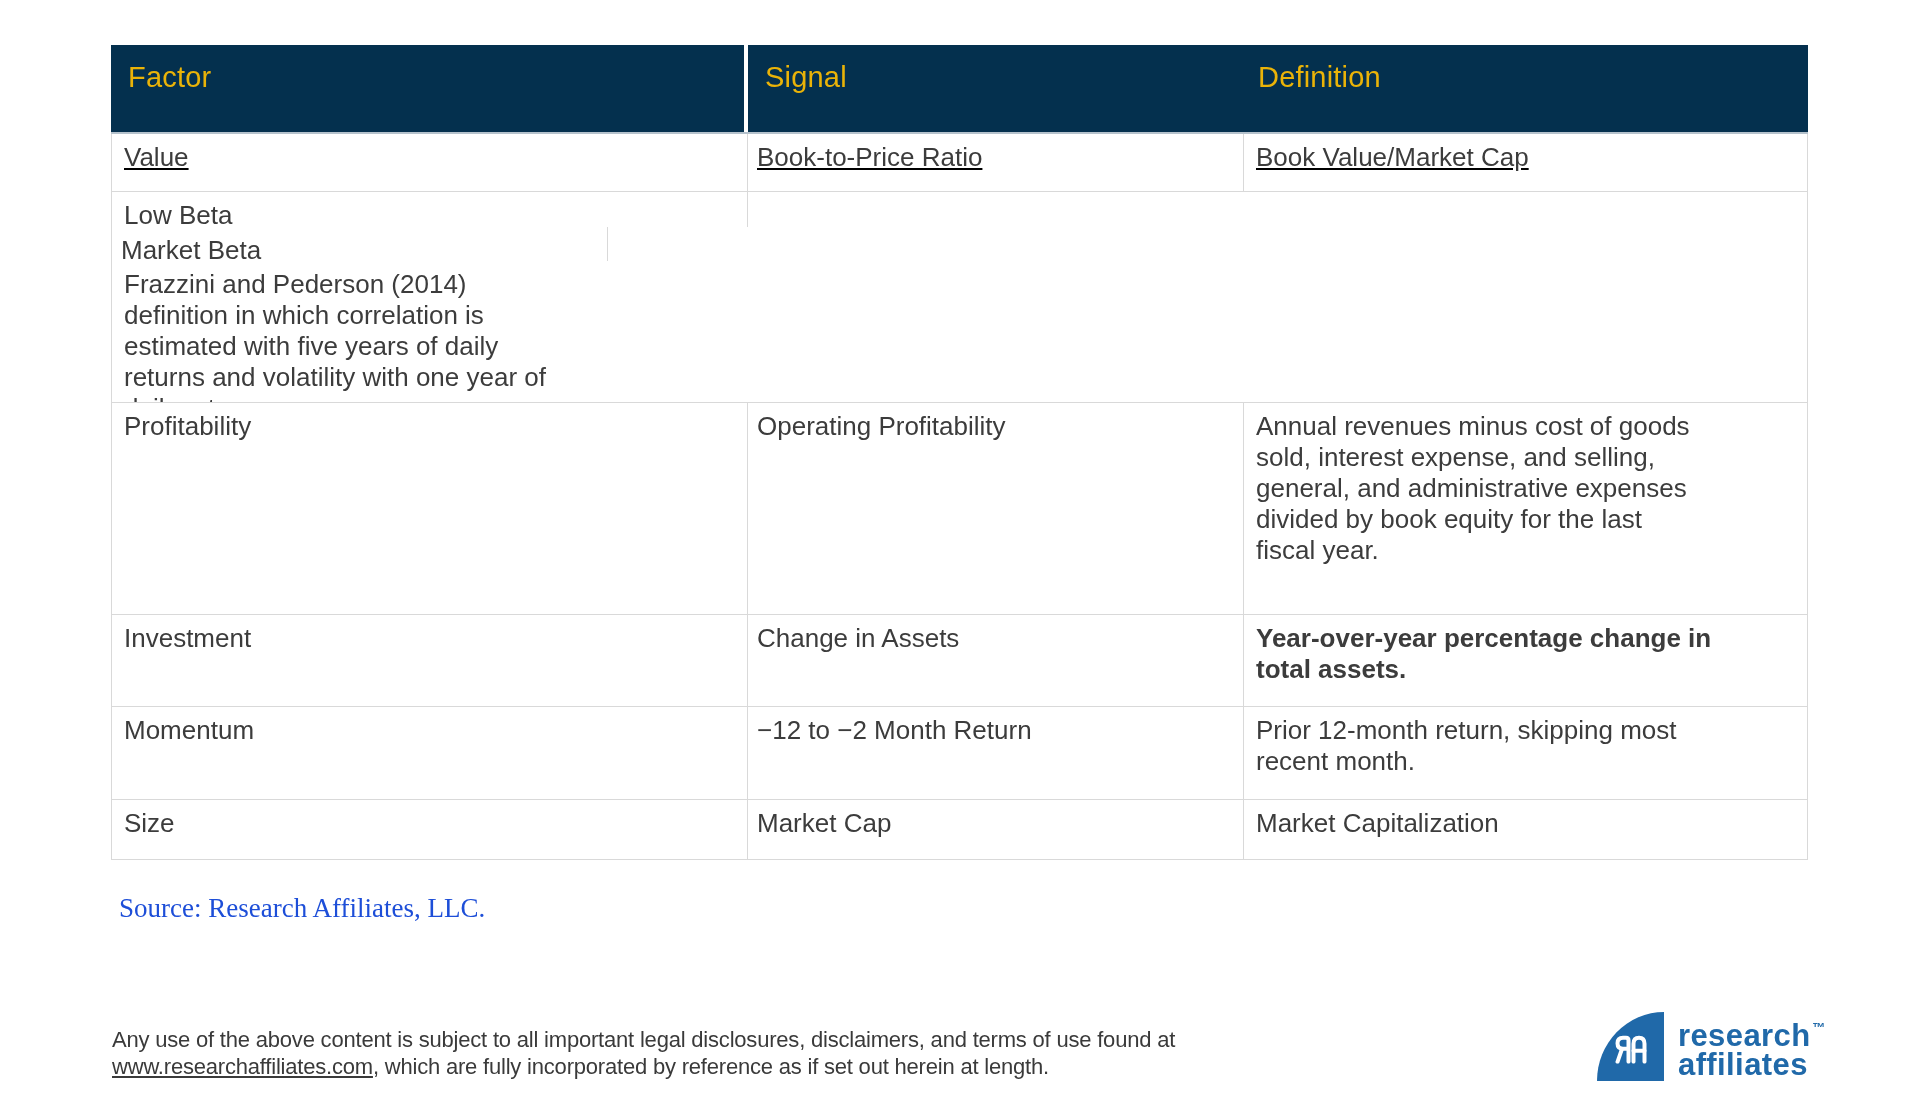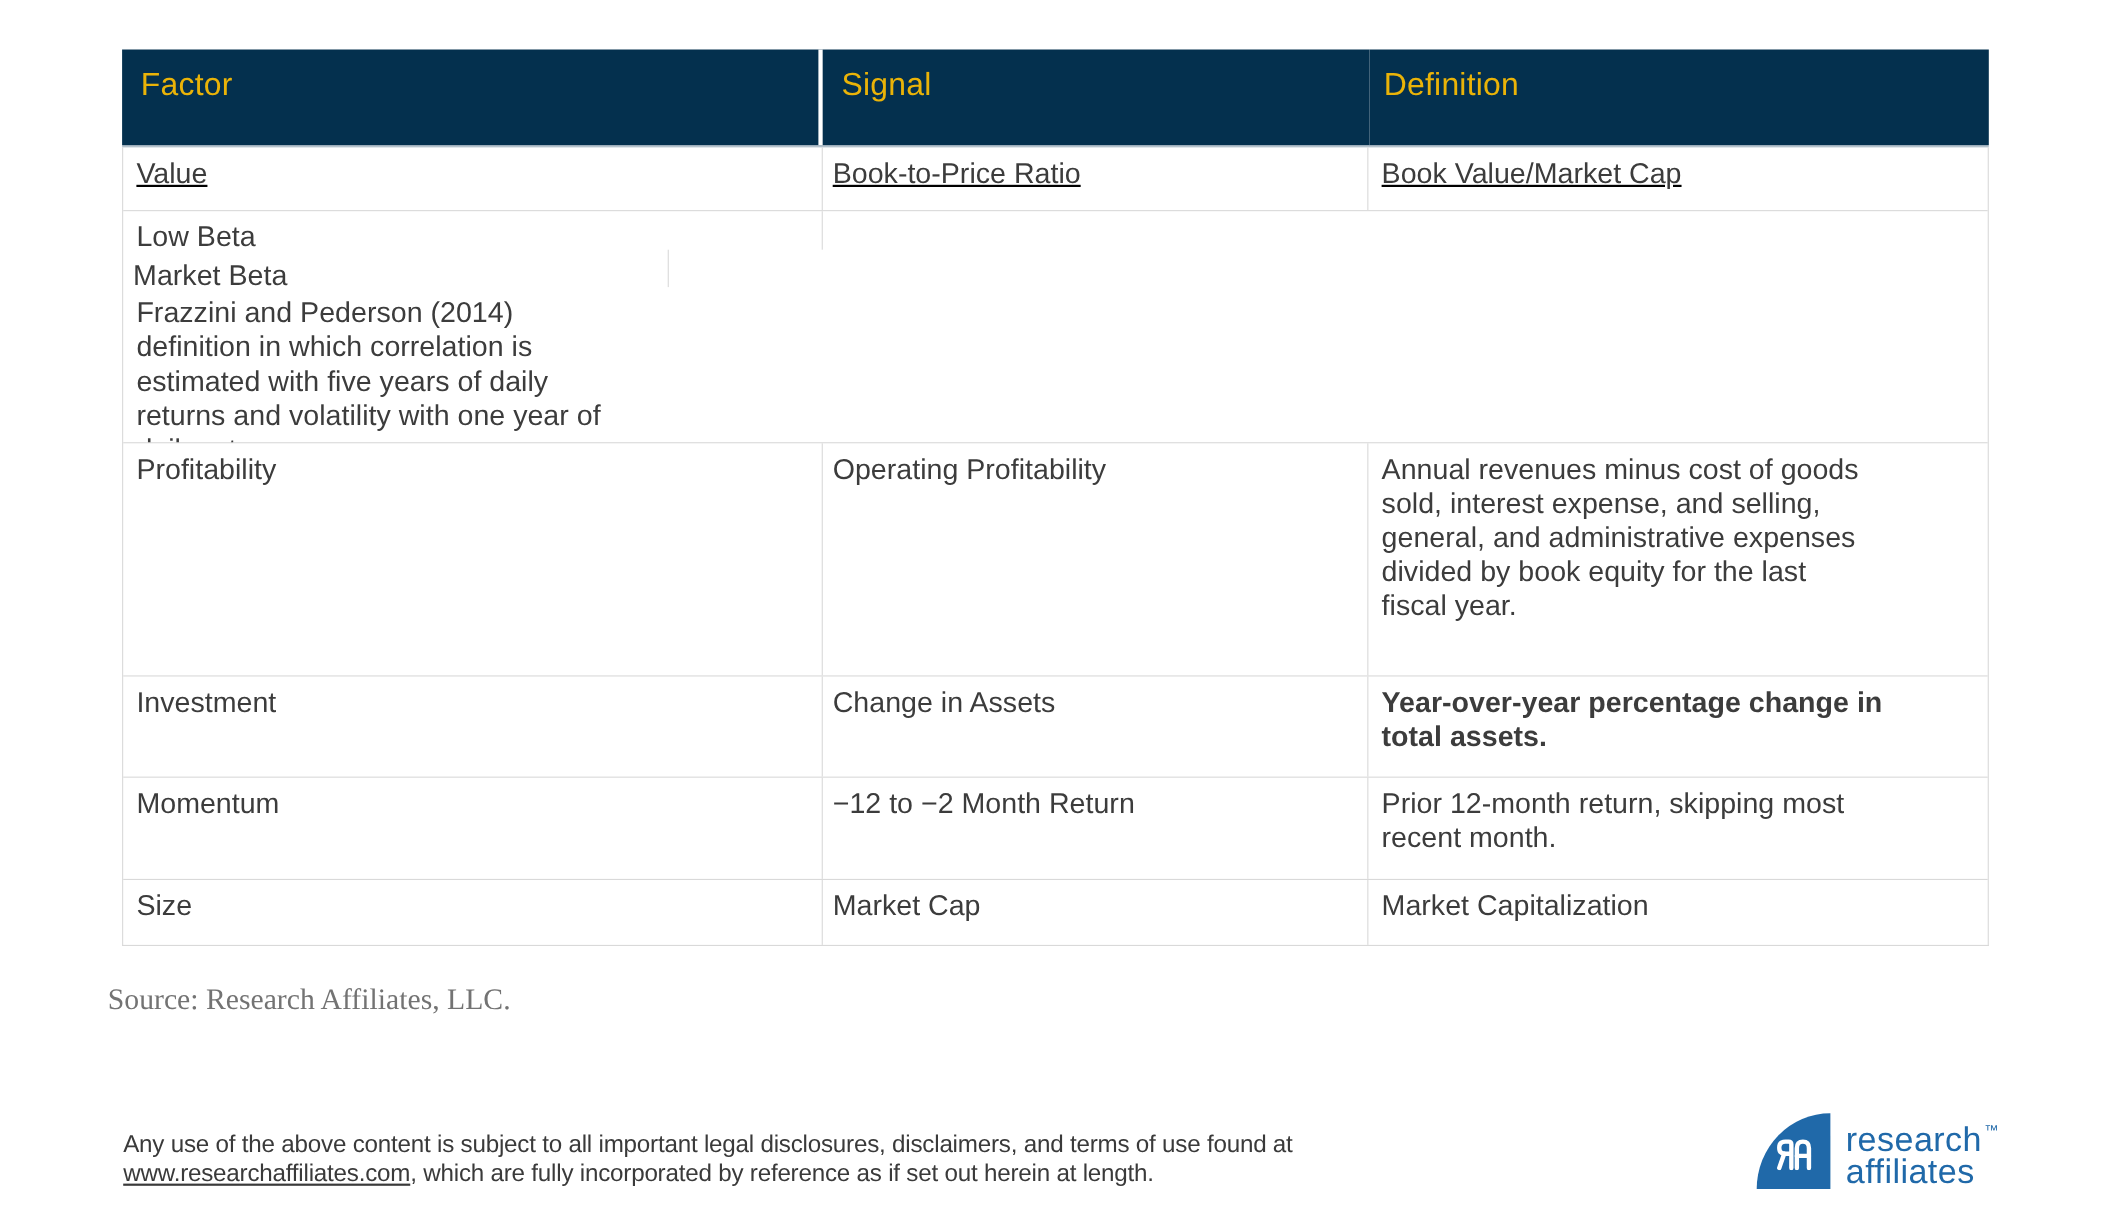--- a/index.html
+++ b/index.html
@@ -33,33 +33,33 @@
     box-sizing:border-box; font-size:26px; line-height:31px; color:#3c3c3c;
     padding-top:8px; white-space:pre-line; overflow:hidden;
   }
   .td-factor { width:636px; padding-left:12px; border-right:1px solid #d9d9d9; }
   .td-signal { width:496px; padding-left:9px;  border-right:1px solid #d9d9d9; }
   .td-definition { width:561px; padding-left:12px; padding-right:6px; }
   .td-definition.emph { font-weight:600; }
 
   
   .source-note {
-    position:absolute; left:98px; top:893px;
-    font-family:"Liberation Serif", serif; font-size:27px; color:#737373;
+    position:absolute; left:119px; top:893px;
+    font-family:"Liberation Serif", serif; font-size:27px; color:#1d4ed8;
   }
 
   
   .footer {
     position:absolute; left:112px; top:1026px; width:1220px;
     font-size:22px; line-height:27px; color:#3a3a3a; letter-spacing:-0.2px;
   }
   .footer a { color:inherit; text-decoration:underline;margin-top:10px; }
 
   
-  .logo { position:absolute; left:1597px; top:1012px; display:flex; align-items:flex-start; }
+  .logo { position:absolute; left:1597px; top:1012px; display:flex; align-items:flex-start;font-weight:bold; }
   .emblem {
     width:67px; height:69px; background:#2069a9;
     border-radius:100% 0 0 0; position:relative; flex:none;
   }
   .emblem svg { position:absolute; left:50%; top:50%; transform:translate(-50%,-44%); }
   .logo-text {
     margin-left:14px; color:#2069a9; font-size:31px; line-height:29px;
     letter-spacing:0.4px; padding-top:1px; white-space:nowrap;
   }
   .logo-text .tm { font-size:13px; vertical-align:14px; letter-spacing:0; margin-left:2px; }

